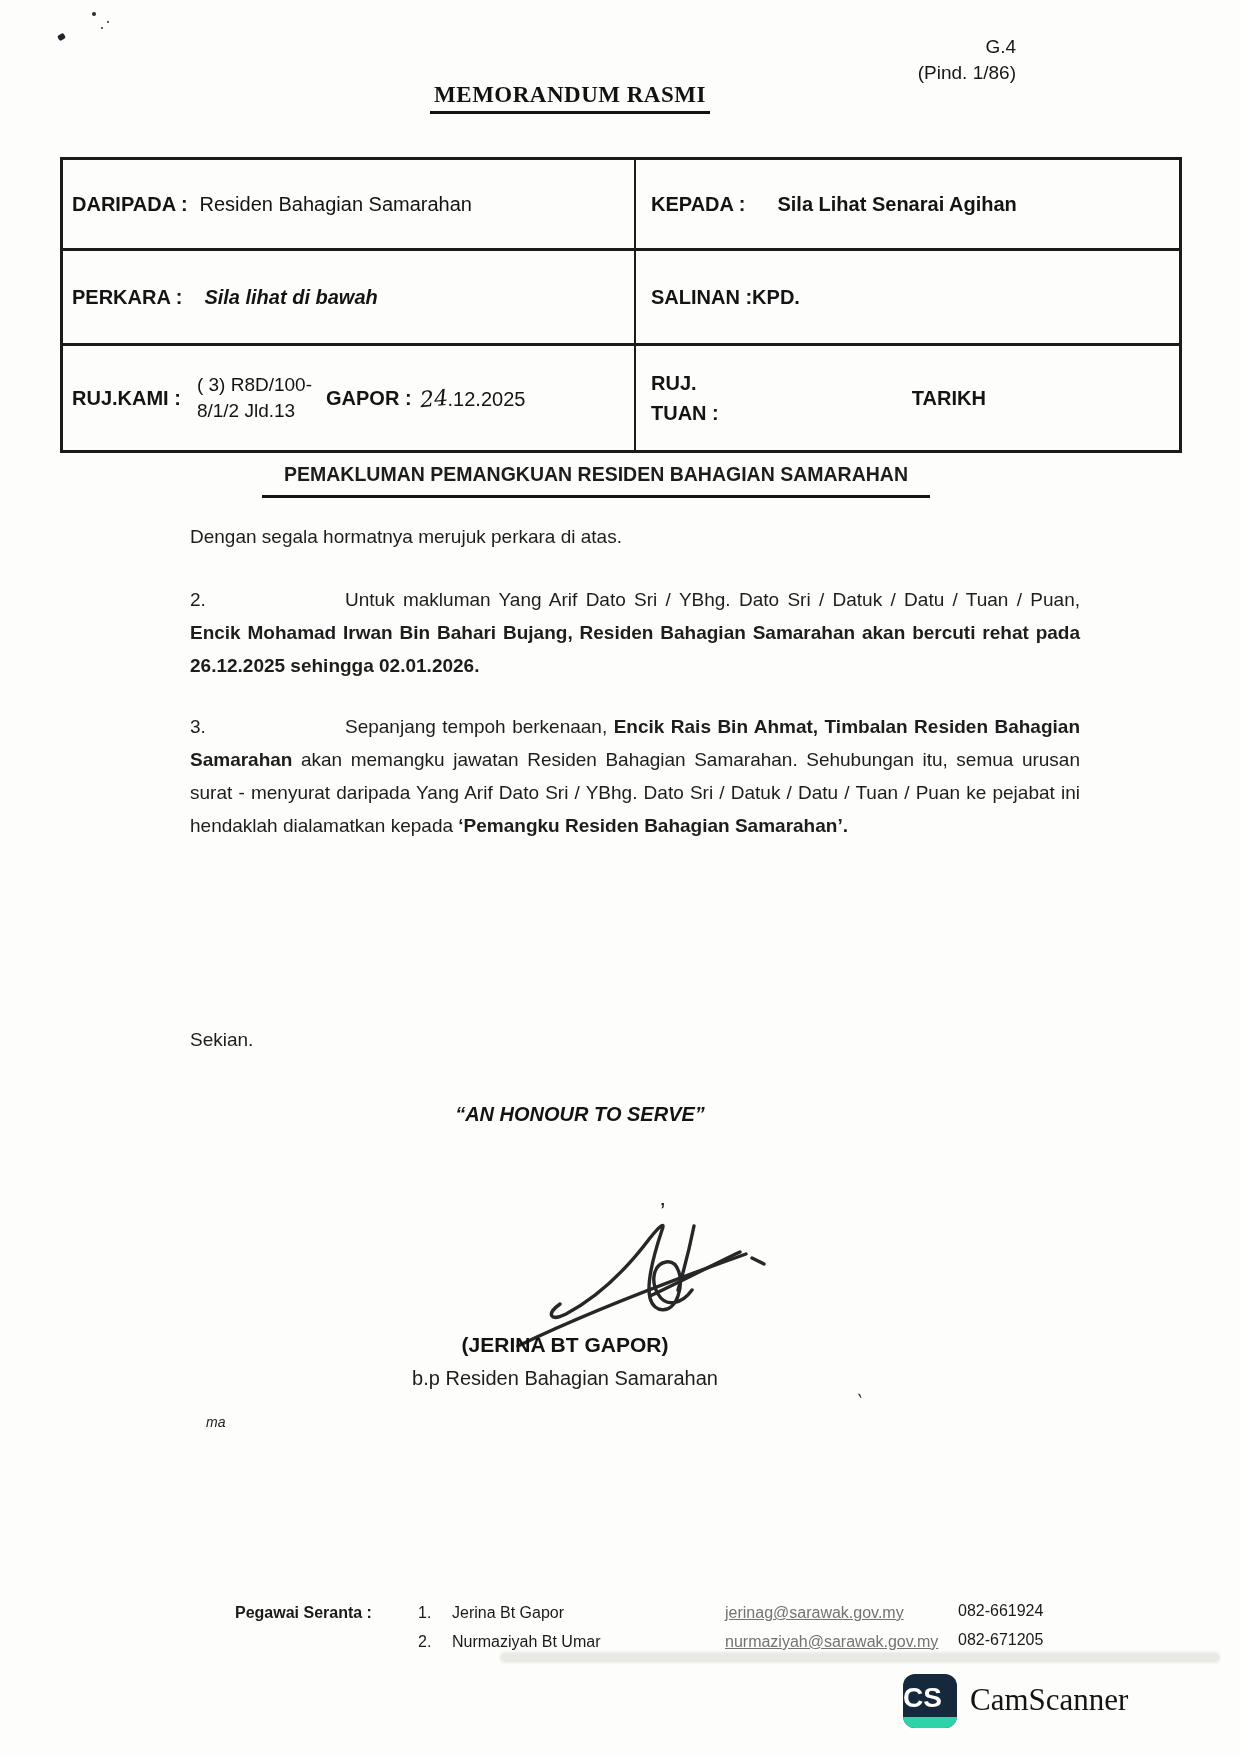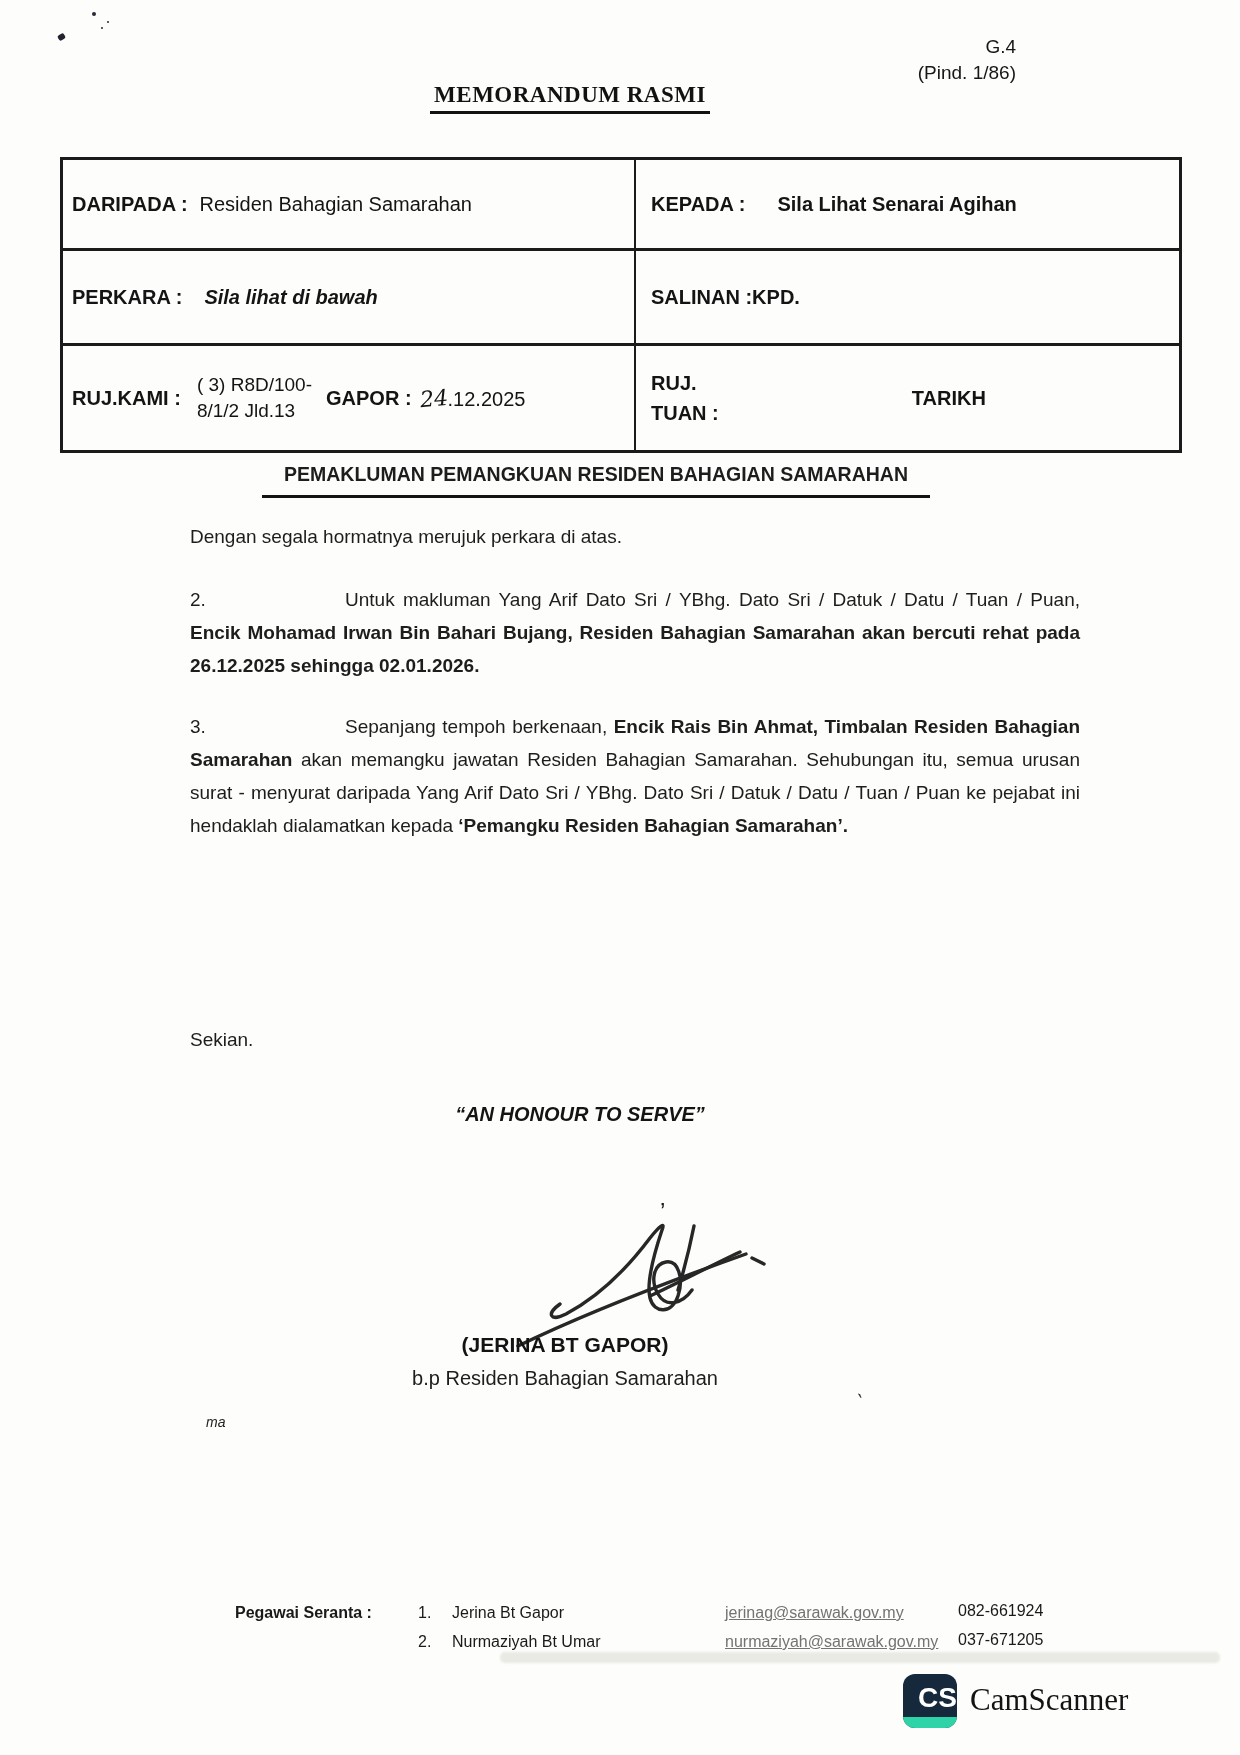--- a/index.html
+++ b/index.html
@@ -78,21 +78,21 @@
   .ft-mail{text-decoration:underline;color:#737373;margin-left:47px;}
   .ft-mail1{left:678px;top:1604px;} .ft-mail2{left:678px;top:1633px;}
   .ft-ph1{left:958px;top:1602px;}   .ft-ph2{left:958px;top:1631px;}
 
   .scan-band{position:absolute;left:500px;top:1652px;width:720px;height:11px;
              background:rgba(160,170,140,0.22);border-radius:5px;filter:blur(1px);}
 
   
   .cams{position:absolute;left:903px;top:1674px;display:flex;align-items:center;}
   .cs-icon{width:54px;height:54px;border-radius:12px;position:relative;overflow:hidden;
-           display:flex;align-items:center;justify-content:flex-end;}
+           display:flex;align-items:center;justify-content:flex-start;}
   .cs-icon .cs-txt{color:#ffffff;font-weight:bold;font-size:28px;position:relative;z-index:2;margin-top:-6px;letter-spacing:0;}
   .cs-strip{position:absolute;left:0;bottom:0;width:100%;height:11px;z-index:1;}
   .cams .wordmark{font-family:"Liberation Serif", serif;font-size:31px;color:#131313;margin-left:13px;margin-top:-2px;}
 </style>
 </head>
 <body>
 
 <div class="page">
 
   <div class="speck s1"></div>
@@ -189,21 +189,21 @@
   <div class="ft ft-label">Pegawai Seranta :</div>
 
   <div class="ft ft-num1">1.</div>
   <div class="ft ft-name1">Jerina Bt Gapor</div>
   <div class="ft ft-mail ft-mail1">jerinag@sarawak.gov.my</div>
   <div class="ft ft-ph1">082-661924</div>
 
   <div class="ft ft-num2">2.</div>
   <div class="ft ft-name2">Nurmaziyah Bt Umar</div>
   <div class="ft ft-mail ft-mail2">nurmaziyah@sarawak.gov.my</div>
-  <div class="ft ft-ph2">037-671205</div>
+  <div class="ft ft-ph2">082-671205</div>
 
   <div class="scan-band"></div>
 
   <div class="cams">
     <div class="cs-icon" id="cs-icon" style="background: rgb(22, 40, 60);">
       <span class="cs-txt">CS</span>
       <span class="cs-strip" id="cs-strip" style="background: rgb(46, 211, 167);"></span>
     </div>
     <div class="wordmark">CamScanner</div>
   </div>

